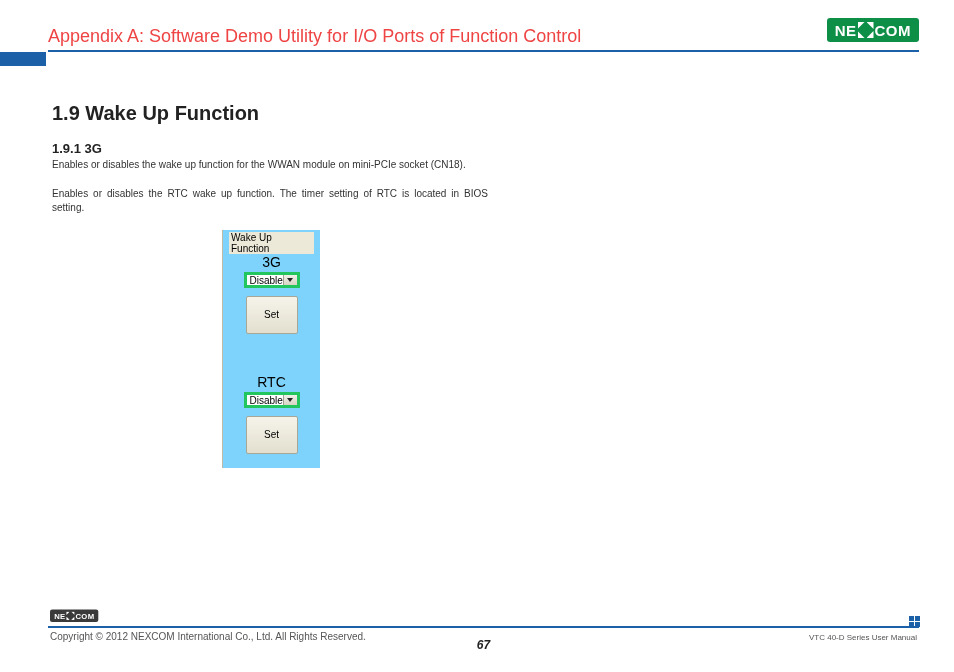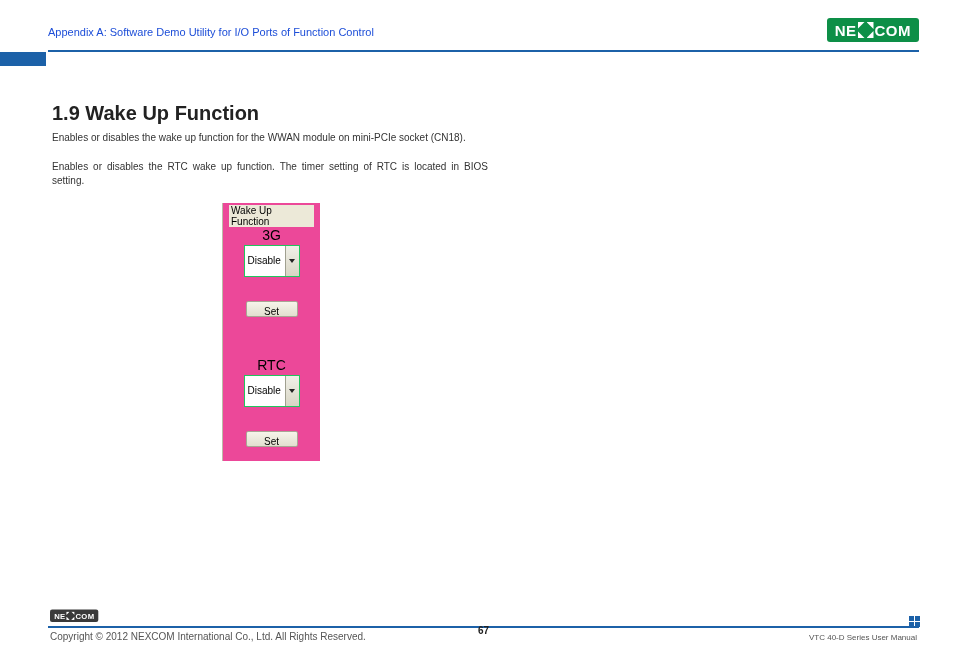--- a/index.html
+++ b/index.html
@@ -18,22 +18,22 @@
     right: 35px;
     top: 22px;
     bottom: 20px;
   }
   .top-bar {
     position: relative;
     height: 30px;
     border-bottom: 2px solid #1c61a8;
   }
   .appendix-title {
-    font-size: 11px;
-    color: #1d4ed8;
+    font-size: 18px;
+    color: #ef4444;
     padding-top: 4px;
   }
   .logo-top {
     position: absolute;
     right: 0;
     top: -4px;
   }
   .tab-mark {
     position: absolute;
     left: -48px;
@@ -44,21 +44,21 @@
   }
   .content {
     padding-top: 50px;
     padding-left: 4px;
     width: 440px;
   }
   h1.section {
     font-size: 20px;
     font-weight: 700;
     color: #222;
-    margin-bottom: 6px;
+    margin-bottom: 16px;
   }
   h2.subsection {
     font-size: 13px;
     font-weight: 700;
     color: #222;
     margin-top: 6px;
     margin-bottom: 2px;
   }
   p.body {
     font-size: 10px;
@@ -66,21 +66,21 @@
     color: #333;
     margin-bottom: 14px;
   }
   p.justify { text-align: justify; }
 
   
   .panel-wrap {
     margin-left: 170px;
     margin-top: 10px;
     width: 98px;
-    background: #ec4899;
+    background: #7dd3fc;
     border-left: 1px solid #bdbba8;
     padding: 4px 6px 14px 6px;
     position: relative;
     font-family: Tahoma, Arial, sans-serif;
     font-size: 11px;
     color: #000;
   }
   .group-top {
     position: relative;
     height: 10px;
@@ -94,24 +94,23 @@
     font-size: 10px;
   }
   .panel-center { text-align: center; }
   .sub-label {
     display: block;
     margin-top: 10px;
     font-size: 14px;
   }
   .combo {
     display: inline-flex;
-    align-items: center;
     background: #fff;
-    border: 1px solid #22c55e;
-    height: 32px;
+    border: 3px solid #22c55e;
+    height: 16px;
     width: 56px;
     margin-top: 2px;
     position: relative;
     font-size: 10px;
     padding-left: 3px;
   }
   .combo .arrow-btn {
     position: absolute;
     right: 0;
     top: 0;
@@ -124,23 +123,23 @@
     justify-content: center;
   }
   .combo .arrow-btn::after {
     content: "";
     border-left: 3px solid transparent;
     border-right: 3px solid transparent;
     border-top: 4px solid #222;
   }
   .btn {
     display: inline-block;
-    margin-top: 24px;
+    margin-top: 8px;
     width: 52px;
-    height: 16px;
+    height: 38px;
     line-height: 20px;
     background: linear-gradient(#f6f4ea, #e2dfcf);
     border: 1px solid #a8a694;
     border-radius: 2px;
     font-size: 10px;
     color: #000;
   }
 
   
   .footer-line {
@@ -162,24 +161,25 @@
     position: absolute;
     left: 2px;
     bottom: 10px;
     font-size: 10px;
     color: #555;
   }
   .page-num {
     position: absolute;
     left: 0;
     right: 0;
-    bottom: 16px;
+    bottom: 0;
     text-align: center;
     font-weight: 700;
-    font-size: 10px;
+    font-size: 12px;
+    font-style: italic;
   }
   .manual-name {
     position: absolute;
     right: 2px;
     bottom: 10px;
     font-size: 8px;
     color: #555;
   }
   .footer-sq {
     position: absolute;
@@ -253,20 +253,21 @@
         </span>
         <span>COM</span>
       </div>
     </div>
     <div class="tab-mark"></div>
   </div>
 
   <div class="content">
     <h1 class="section">1.9  Wake Up Function</h1>
 
+    <h2 class="subsection">1.9.1  3G</h2>
     <p class="body">Enables or disables the wake up function for the WWAN module on mini-PCIe socket (CN18).</p>
 
     <p class="body justify">Enables or disables the RTC wake up function. The timer setting of RTC is located in BIOS setting.</p>
 
     <div class="panel-wrap">
       <div class="group-top">
         <span class="group-label">Wake Up Function</span>
       </div>
       <div class="panel-center">
         <span class="sub-label">3G</span>

